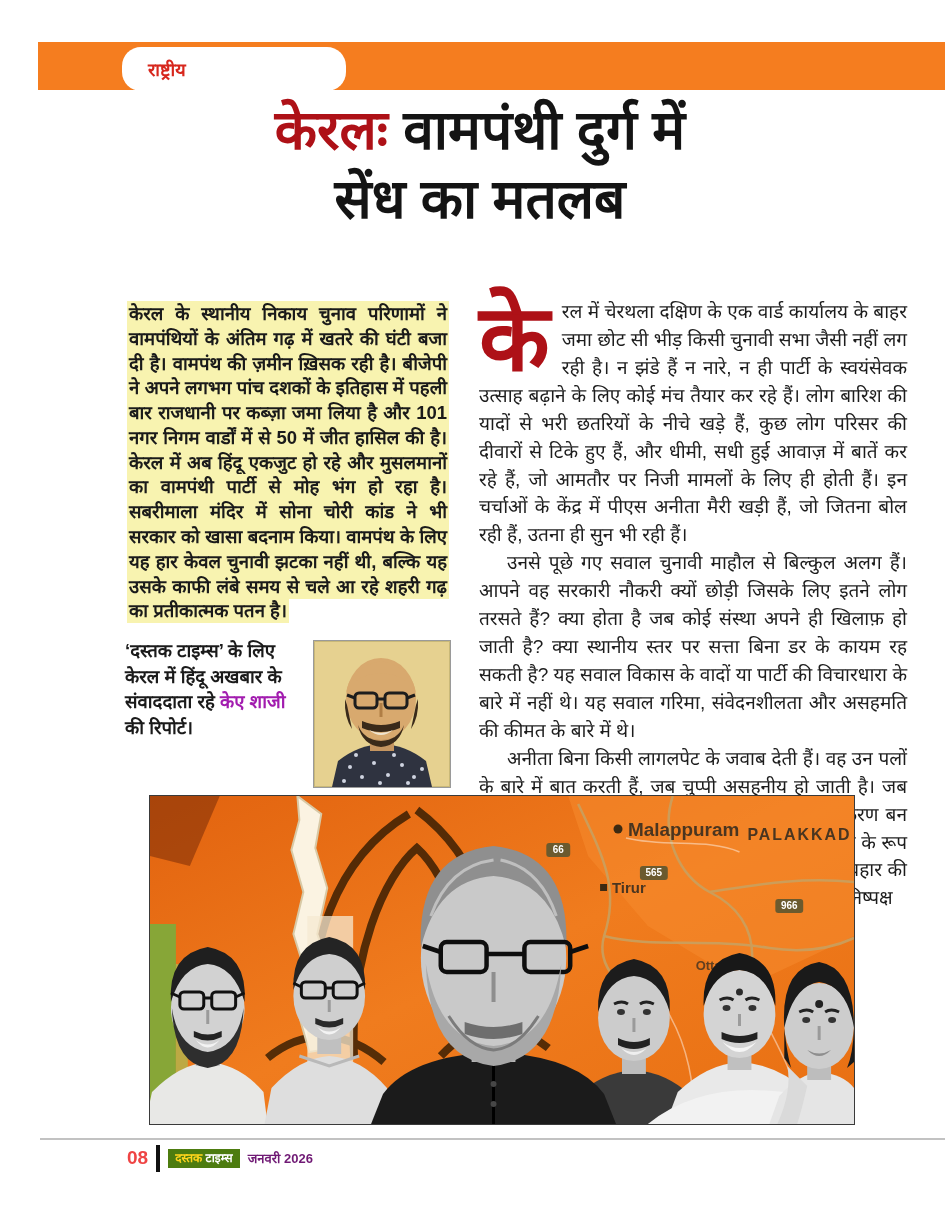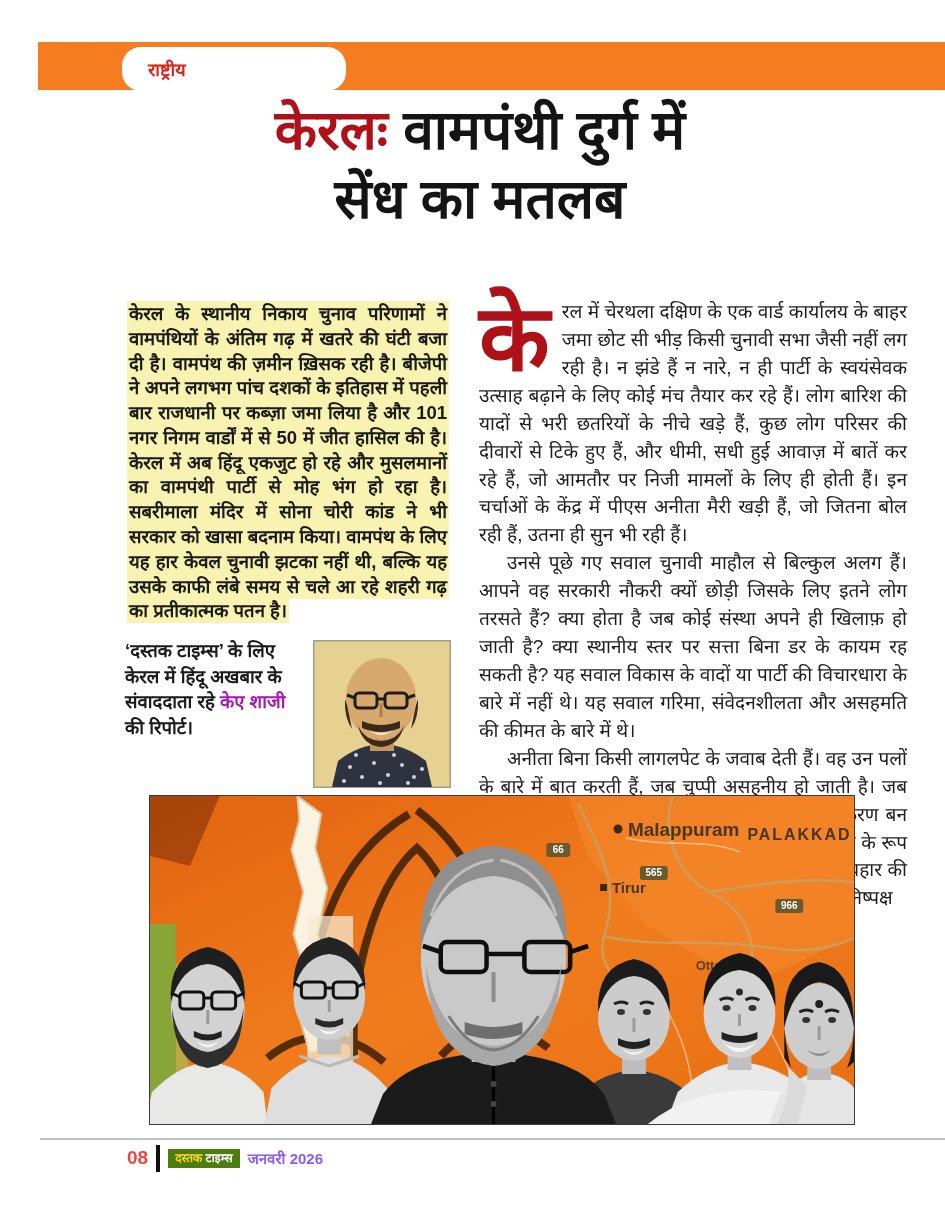--- a/index.html
+++ b/index.html
@@ -42,21 +42,21 @@
   .feature-photo svg{display:block;width:100%;height:100%;}
 
   
   .footer-rule{position:absolute;top:1138px;left:40px;right:0;height:2px;background:#c2c2c2;}
   .footer{position:absolute;top:1142px;left:127px;height:32px;display:flex;align-items:center;gap:8px;}
   .page-number{font-size:19px;font-weight:800;color:#ef4444;}
   .footer .vbar{width:4px;height:27px;background:#111;}
   .logo-box{background:#4d7c0f;padding:2px 7px;font-weight:bold;font-size:12px;line-height:15px;white-space:nowrap;}
   .logo-box .w1{color:#FFD51C;}
   .logo-box .w2{color:#ffffff;}
-  .issue-date{font-size:15px;font-weight:bold;color:#8b5cf6;}
+  .issue-date{font-size:13px;font-weight:bold;color:#701a75;}
 </style>
 </head>
 <body>
 
 <div class="page">
 
   <div class="topbar">
     <div class="section-tab">
       <span>राष्ट्रीय</span>
     </div>

